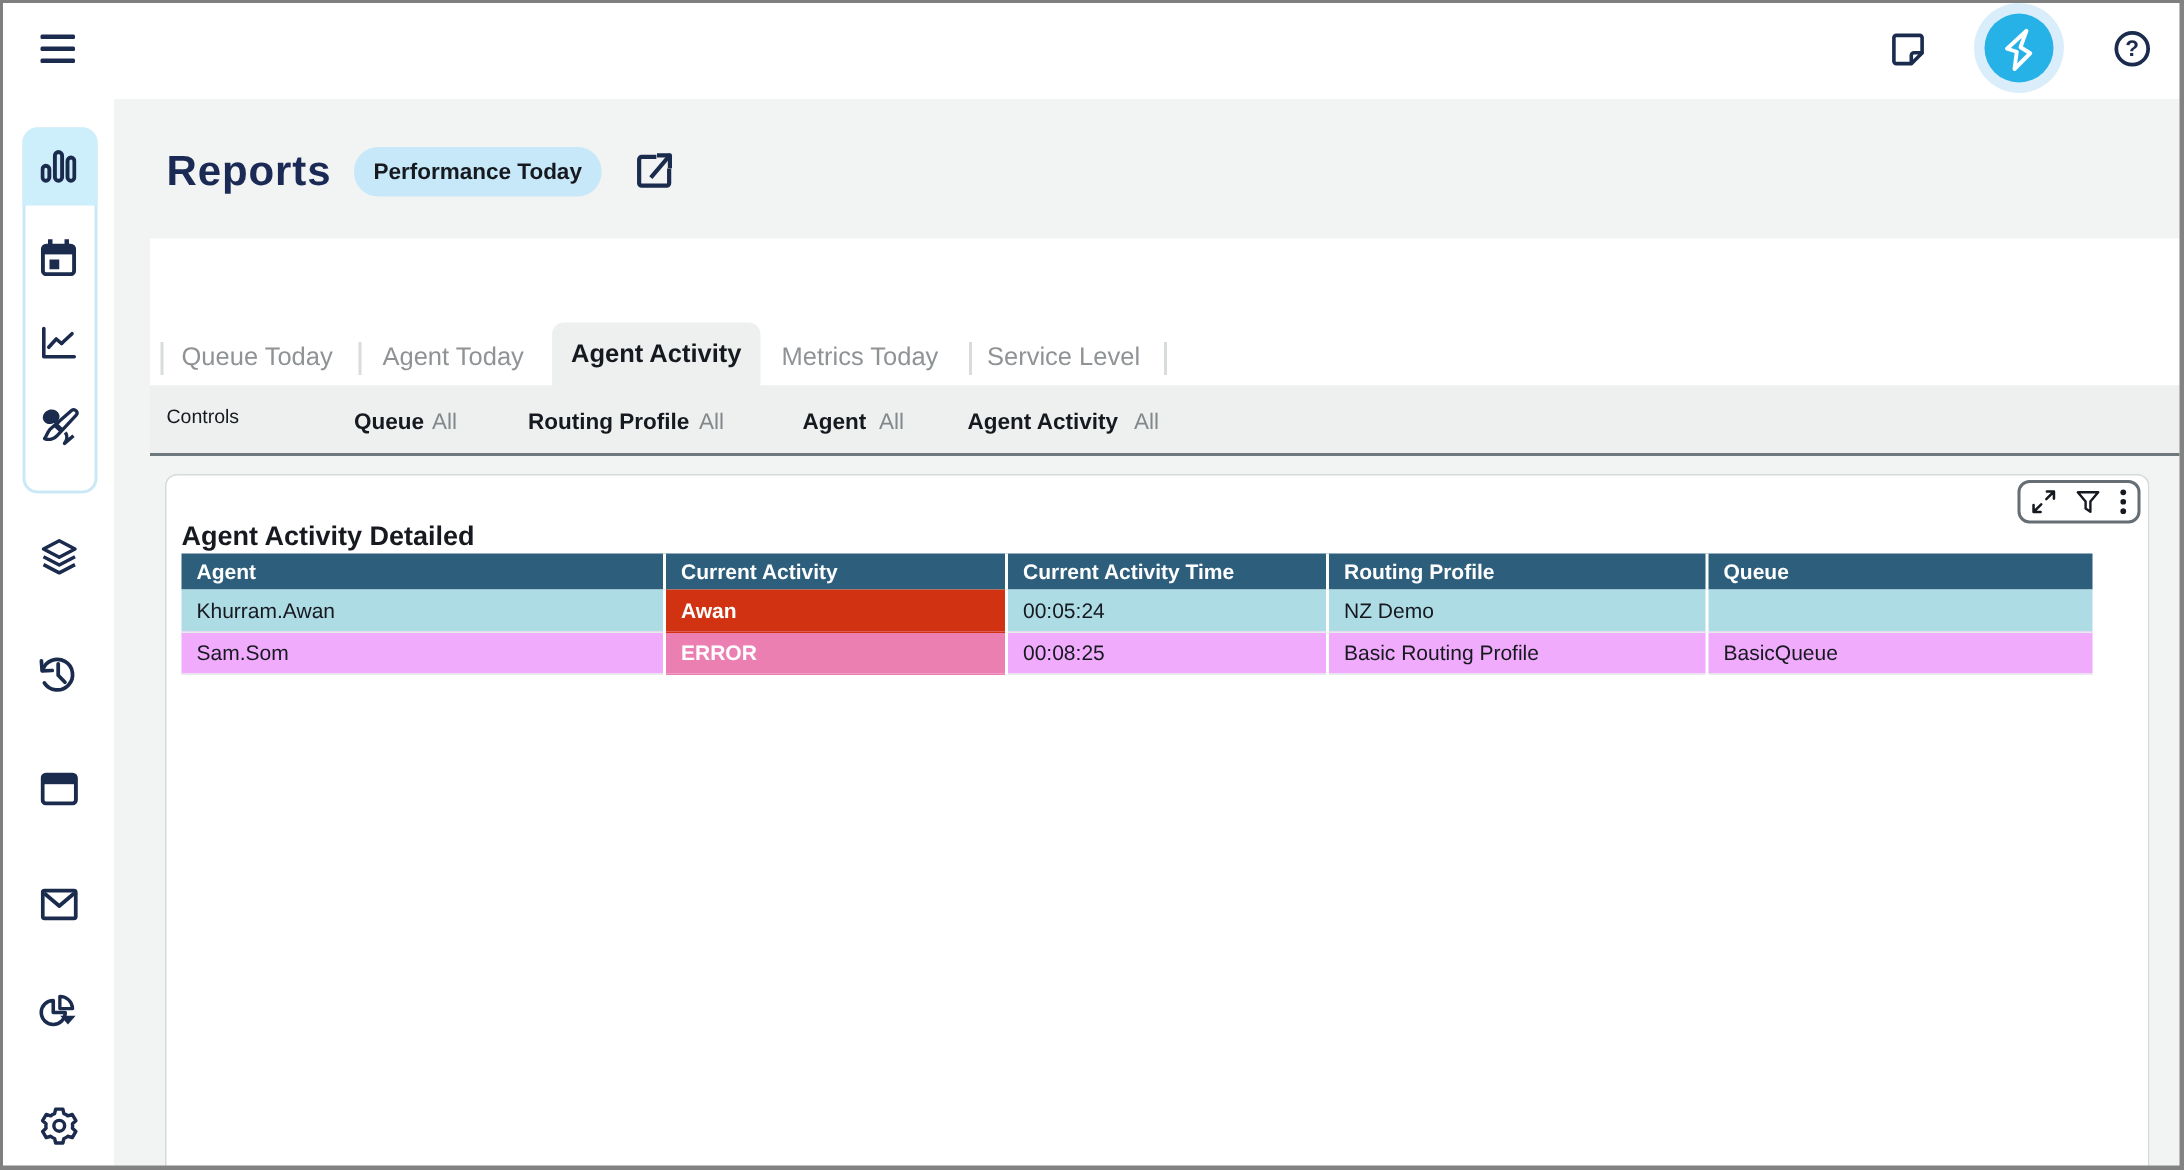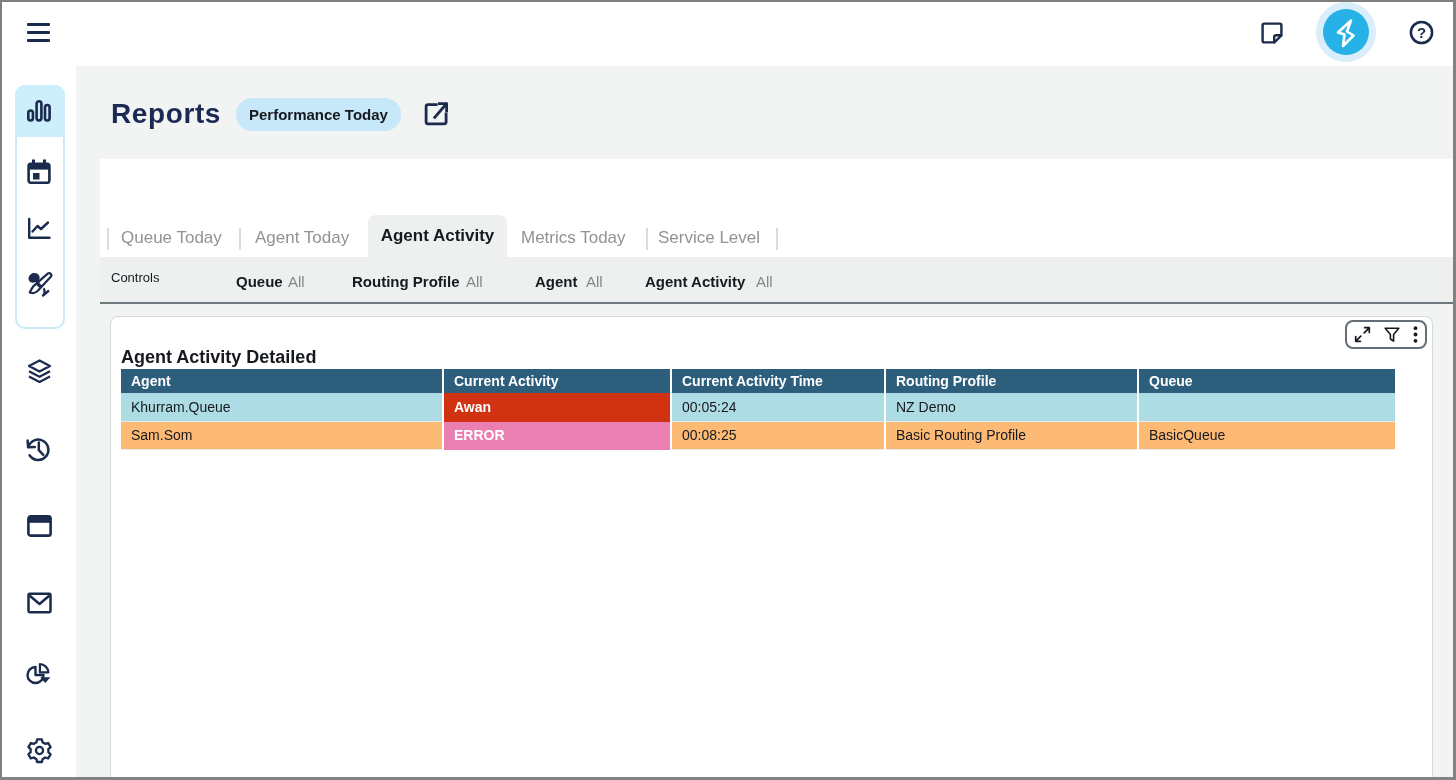--- a/index.html
+++ b/index.html
@@ -40,21 +40,21 @@
   
   .card-title { left:121px; top:331px; font-size:18px; font-weight:bold; color:#16191f;margin-top:16px; }
   .toolbar { left:1345px; top:320px; width:82px; height:29px; background:#ffffff; border:2px solid #666e75; border-radius:8px; display:flex; align-items:center; justify-content:space-around; }
 
   
   table.grid { position:absolute; left:121px; top:369px; border-collapse:collapse; table-layout:fixed; font-size:14px; color:#16191f; }
   table.grid th { background:#2d5f7c; color:#ffffff; font-weight:bold; text-align:left; height:24px; padding:0 0 0 10px; border-right:2px solid #ffffff; font-size:14px; }
   table.grid td { height:28px; padding:0 0 0 10px; border-right:2px solid #ffffff; border-bottom:1px solid #e7eaea; }
   table.grid th:last-child, table.grid td:last-child { border-right:none; }
   tr.r1 td { background:#aedce4; }
-  tr.r2 td { background:#fdba74; }
+  tr.r2 td { background:#f0abfc; }
   td.busy { background:#d13212 !important; color:#ffffff; font-weight:bold; border-bottom-color:#d13212 !important; }
   td.error { background:#ec7fb2 !important; color:#ffffff; font-weight:bold; border-bottom-color:#ec7fb2 !important; }
 </style>
 </head>
 <body>
   <div class="abs content-bg"></div>
   <div class="abs white-band"></div>
   <div class="abs controls-row"></div>
   <div class="abs card"></div>
 
@@ -212,21 +212,21 @@
     </colgroup>
     <tbody>
       <tr>
         <th>Agent</th>
         <th>Current Activity</th>
         <th>Current Activity Time</th>
         <th>Routing Profile</th>
         <th>Queue</th>
       </tr>
     <tr class="r1">
-        <td>Khurram.Queue</td>
+        <td>Khurram.Awan</td>
         <td class="busy">Awan</td>
         <td>00:05:24</td>
         <td>NZ Demo</td>
         <td></td>
       </tr>
     <tr class="r2">
         <td>Sam.Som</td>
         <td class="error">ERROR</td>
         <td>00:08:25</td>
         <td>Basic Routing Profile</td>

